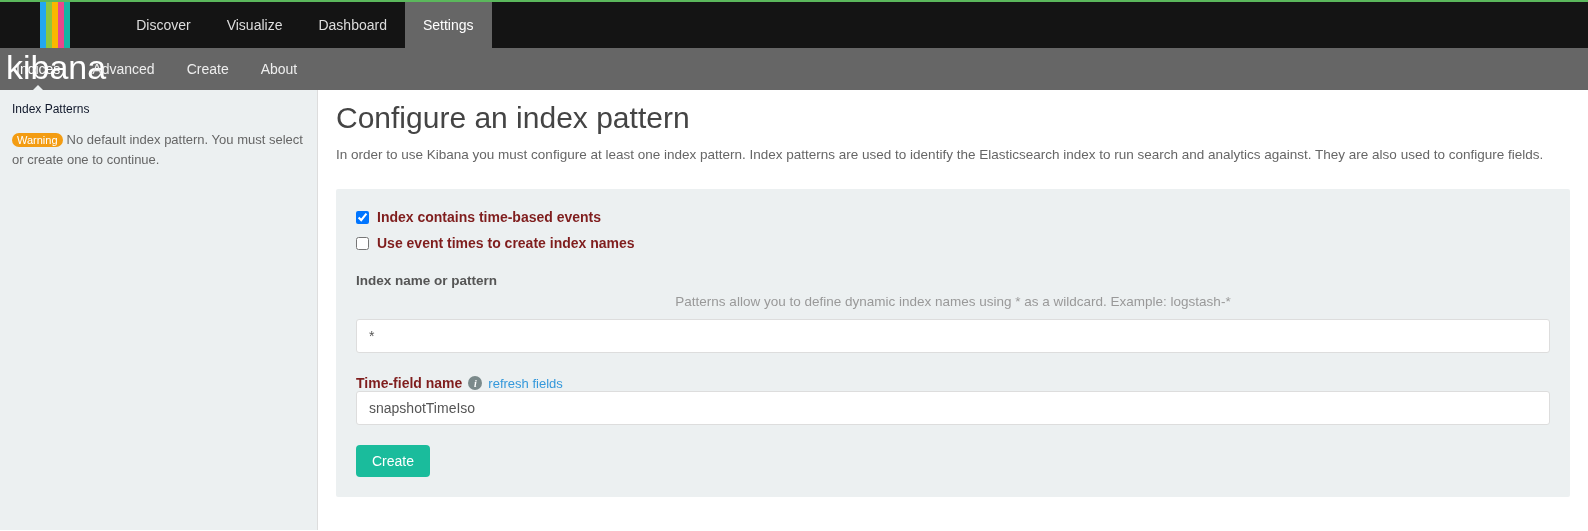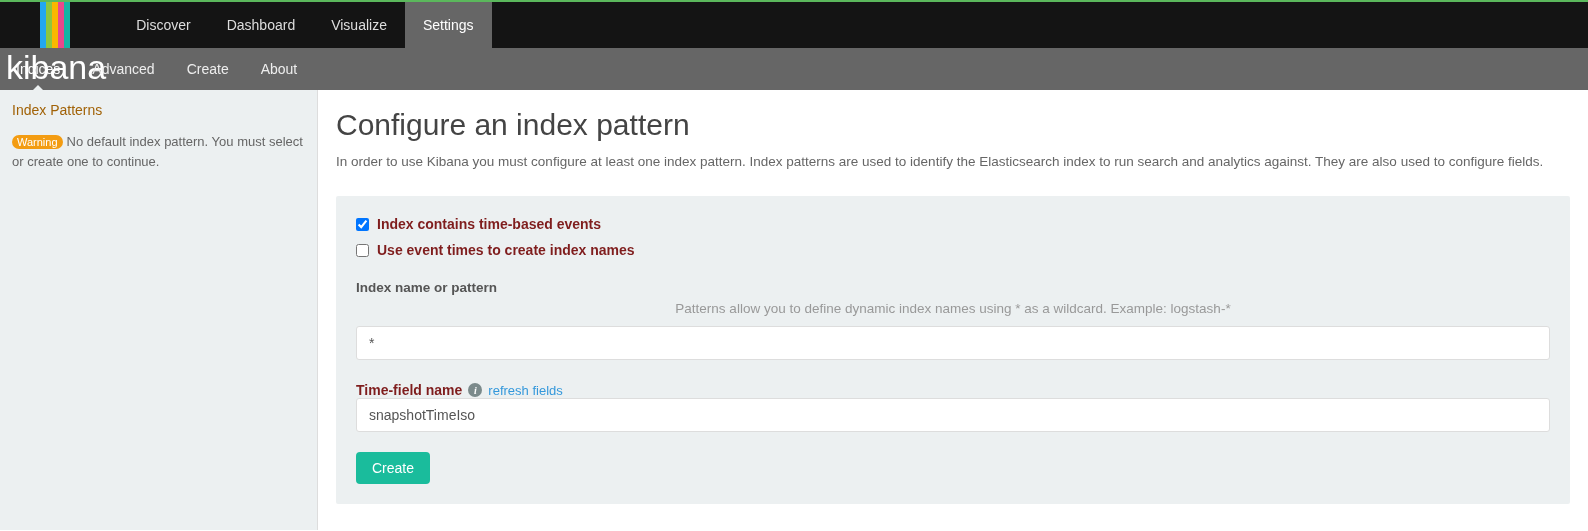--- a/index.html
+++ b/index.html
@@ -57,27 +57,27 @@
     .subnav-item.active::after {
       content:''; position:absolute; bottom:-1px; left:50%; margin-left:-6px;
       border-left:6px solid transparent; border-right:6px solid transparent; border-bottom:6px solid #ecf0f1;
     }
     
     .body-row { display: flex; }
     .sidebar {
       width: 318px; background: #ecf0f1; padding: 12px; min-height: 440px;
       border-right: 1px solid #ddd;
     }
-    .sidebar-title { color: #a16207; font-size: 14px; margin-bottom: 14px; }
+    .sidebar-title { color: #0f172a; font-size: 12px; margin-bottom: 14px; }
     .warning-badge {
       background: #f39c12; color: #fff; font-size: 11px; padding: 1px 5px; border-radius: 7px;
       margin-right: 4px; font-weight: 500;
     }
     .sidebar-msg { color: #666; font-size: 13px; line-height: 1.5; }
-    .main { flex: 1; padding: 18px 18px 0 18px; }
+    .main { flex: 1; padding: 11px 18px 0 18px; }
     .page-title { font-size: 30px; color: #444; font-weight: 400; margin-bottom: 10px; }
     .page-desc { color: #666; font-size: 13.5px; line-height: 1.5; margin-bottom: 24px; }
     
     .panel {
       background: #ecf0f1; padding: 20px; border-radius: 2px; margin-bottom: 16px;
     }
     .check-row { display:flex; align-items:center; margin-bottom:10px; }
     .check-row input[type=checkbox] { margin-right: 8px; width:13px; height:13px; }
     .check-label { font-weight: 700; color: #7f1d1d; font-size: 14px; }
     .form-label { font-weight: 700; color: #555; font-size: 13.5px; margin-top: 22px; margin-bottom: 6px; display:block;}
@@ -109,22 +109,22 @@
       <div class="stripe s1"></div>
         <div class="stripe s2"></div>
         <div class="stripe s3"></div>
         <div class="stripe s4"></div>
         <div class="stripe s5"></div>
     </div>
     <span class="brand-text">kibana</span>
   </div>
   <div class="topnav">
     <div class="topnav-item">Discover</div>
+    <div class="topnav-item">Visualize</div>
     <div class="topnav-item">Dashboard</div>
-    <div class="topnav-item">Visualize</div>
     <div class="topnav-item active">Settings</div>
   </div>
 </div>
 
 <div class="subnav">
   <div class="subnav-item active">Indices</div>
   <div class="subnav-item">Advanced</div>
   <div class="subnav-item">Create</div>
   <div class="subnav-item">About</div>
 </div>

